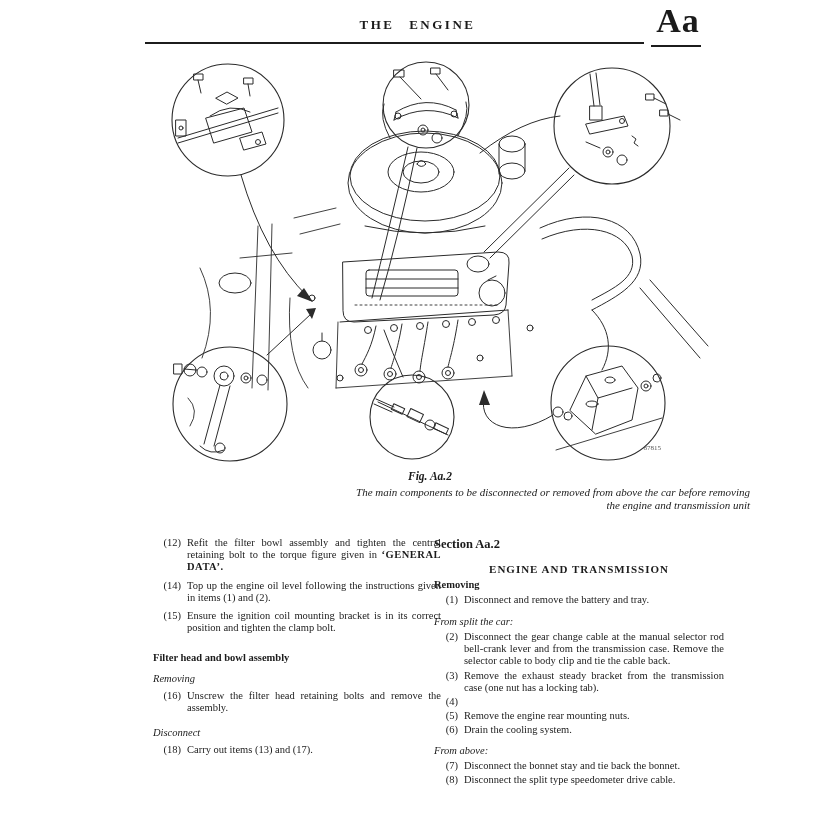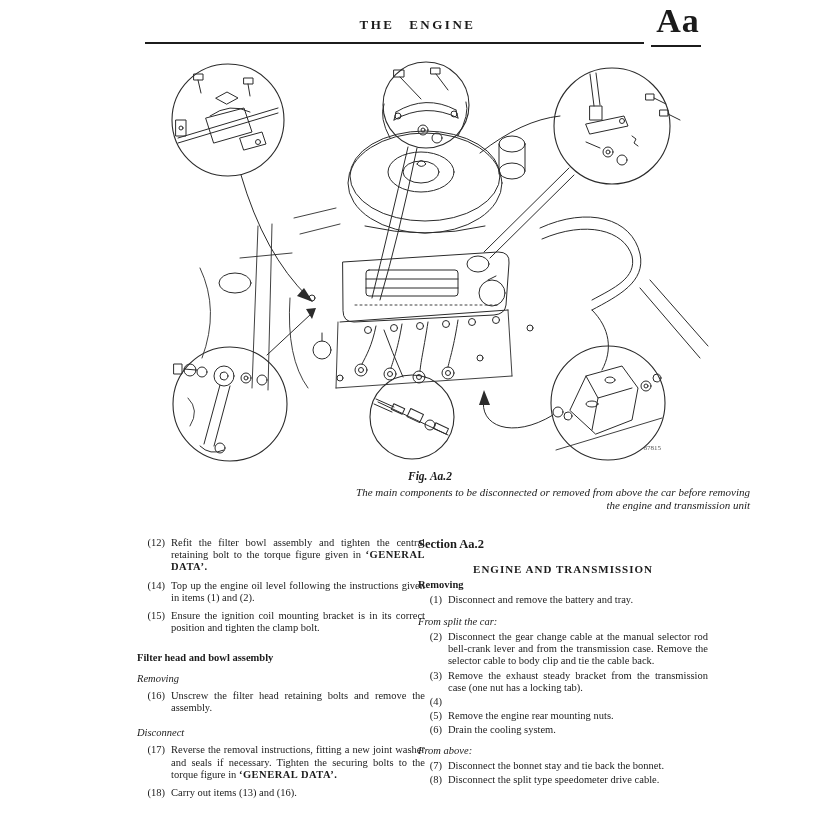--- a/index.html
+++ b/index.html
@@ -20,21 +20,21 @@
   .rule-aa{position:absolute;top:45px;left:651px;width:50px;height:2px;background:#1c1c1c;}
   .illustration{position:absolute;top:58px;left:140px;width:580px;height:410px;}
   .fig-label{
     position:absolute;top:470px;left:140px;width:580px;text-align:center;
     font-weight:bold;font-style:italic;font-size:11.5px;
   }
   .fig-caption{
     position:absolute;top:486px;left:110px;width:640px;text-align:right;
     font-style:italic;font-size:11px;line-height:13px;
   }
-  .col{position:absolute;font-size:10.5px;line-height:12.2px;}
+  .col{position:absolute;font-size:10.5px;line-height:12.2px;margin-left:16px;}
   .col-left{left:137px;top:537px;width:288px;}
   .col-right{left:418px;top:538px;width:290px;}
   .item{display:flex;margin:0 0 6px 0;}
   .item .num{flex:0 0 28px;text-align:right;margin-right:6px;white-space:pre;}
   .col-right .item .num{flex-basis:24px;}
   .item .txt{flex:1;text-align:justify;}
   .gd{letter-spacing:0.5px;}
   .subhead-bold{font-weight:bold;margin:0 0 8px 0;}
   .subhead-italic{font-style:italic;margin:0 0 5px 0;}
   .mt-lg{margin-top:18px;}
@@ -257,26 +257,22 @@
   <div class="subhead-italic">Removing</div>
 
   <div class="item" style="margin-bottom:13px">
     <span class="num">(16)</span>
     <span class="txt">Unscrew the filter head retaining bolts and remove the assembly.</span>
   </div>
 
   <div class="subhead-italic">Disconnect</div>
 
   <div class="item">
-    <span class="num">(17)</span>
-    <span class="txt"><span>Reverse the removal instructions, fitting a new joint washer and seals if necessary. Tighten the securing bolts to the torque figure in </span><b class="gd">‘GENERAL DATA’.</b></span>
-  </div>
-  <div class="item">
     <span class="num">(18)</span>
-    <span class="txt">Carry out items (13) and (16).</span>
+    <span class="txt">Carry out items (13) and (17).</span>
   </div>
 </div>
 
 <div class="col col-right">
   <div class="section-title">Section Aa.2</div>
   <div class="center-head">ENGINE AND TRANSMISSION</div>
   <div class="bold-label">Removing</div>
 
   <div class="item gap-after">
     <span class="num">(1)</span>

